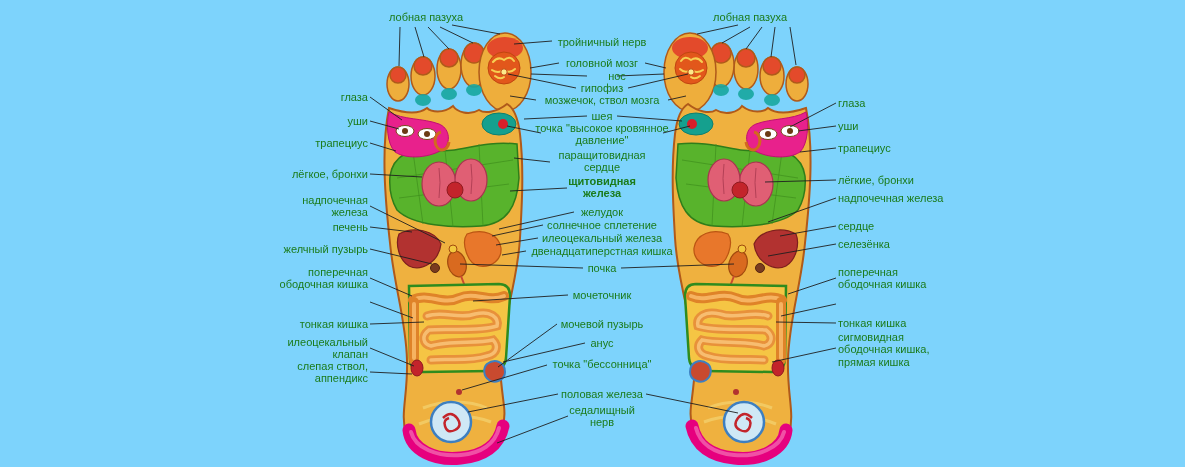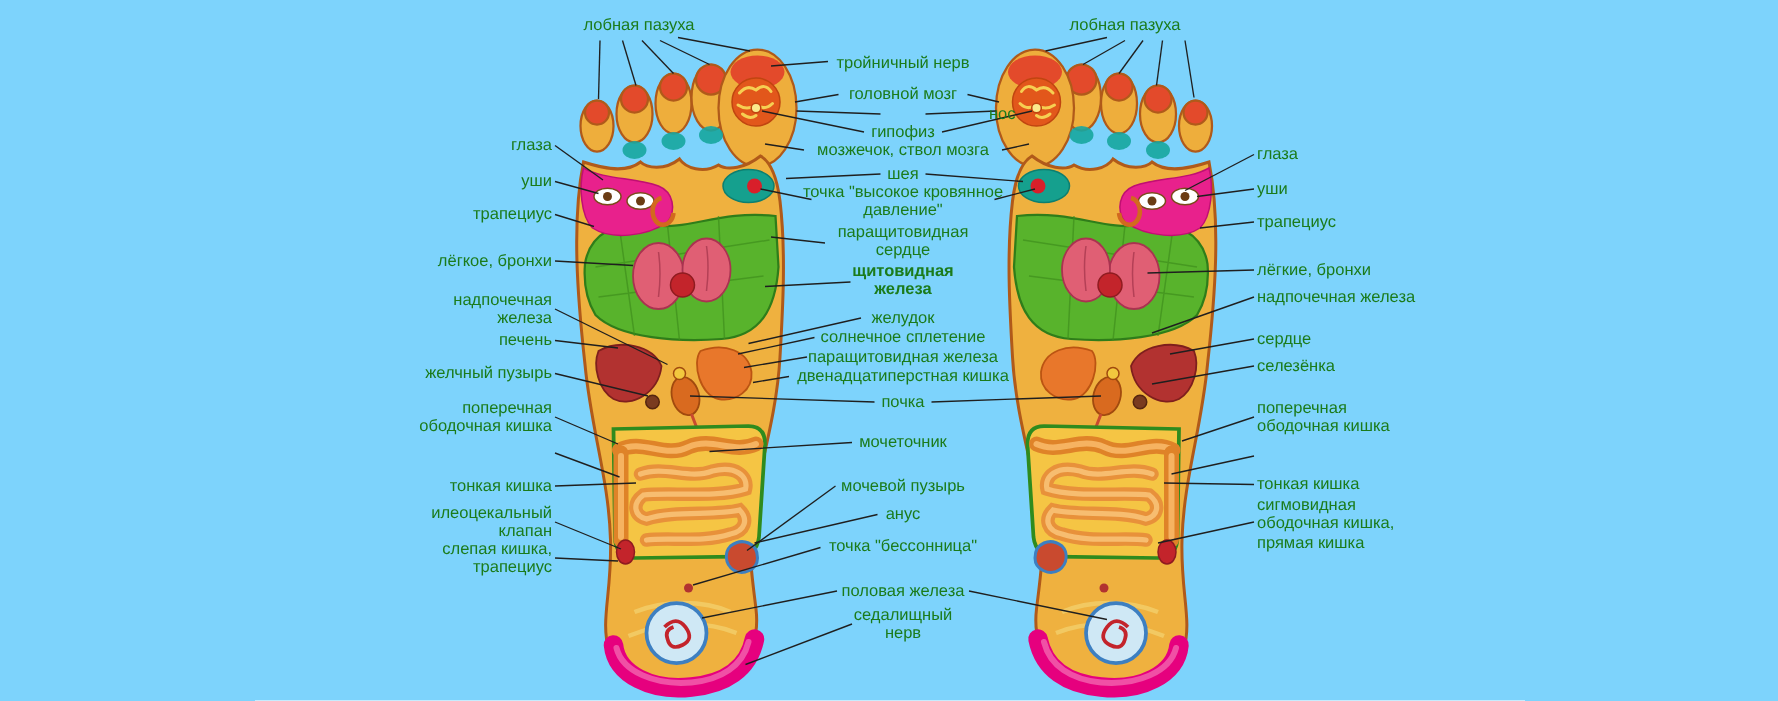--- a/index.html
+++ b/index.html
@@ -193,34 +193,34 @@
   <div class="lbl r" style="right:817px; top:91px;  max-width:100px;">глаза</div>
   <div class="lbl r" style="right:817px; top:115px; max-width:100px;">уши</div>
   <div class="lbl r" style="right:817px; top:137px; max-width:100px;">трапециус</div>
   <div class="lbl r" style="right:817px; top:168px; max-width:100px;">лёгкое, бронхи</div>
   <div class="lbl r" style="right:817px; top:194px; max-width:100px;">надпочечная железа</div>
   <div class="lbl r" style="right:817px; top:221px; max-width:100px;">печень</div>
   <div class="lbl r" style="right:817px; top:243px; max-width:100px;">желчный пузырь</div>
   <div class="lbl r" style="right:817px; top:266px; max-width:100px;">поперечная ободочная кишка</div>
   <div class="lbl r" style="right:817px; top:318px; max-width:100px;">тонкая кишка</div>
   <div class="lbl r" style="right:817px; top:336px; max-width:100px;">илеоцекальный клапан</div>
-  <div class="lbl r" style="right:817px; top:360px; max-width:100px;">слепая кишка, трапециус</div>
+  <div class="lbl r" style="right:817px; top:360px; max-width:100px;">слепая ствол, аппендикс</div>
 
   <div class="lbl c" style="left:527px; top:36px;  width:150px;">тройничный нерв</div>
   <div class="lbl c" style="left:527px; top:57px;  width:150px;">головной мозг</div>
-  <div class="lbl c" style="left:527px; top:70px;  width:150px;text-align:right;">нос</div>
+  <div class="lbl c" style="left:542px; top:70px;  width:150px;">нос</div>
   <div class="lbl c" style="left:527px; top:82px;  width:150px;">гипофиз</div>
   <div class="lbl c" style="left:522px; top:94px;  width:160px;">мозжечок, ствол мозга</div>
   <div class="lbl c" style="left:527px; top:110px; width:150px;">шея</div>
   <div class="lbl c" style="left:532px; top:122px; width:140px;">точка "высокое кровянное давление"</div>
   <div class="lbl c" style="left:552px; top:149px; width:100px;">паращитовидная сердце</div>
   <div class="lbl c" style="left:562px; top:175px; width:80px;font-weight:bold;">щитовидная железа</div>
   <div class="lbl c" style="left:527px; top:206px; width:150px;">желудок</div>
   <div class="lbl c" style="left:527px; top:219px; width:150px;">солнечное сплетение</div>
-  <div class="lbl c" style="left:527px; top:232px; width:150px;">паращитовидная железа</div>
+  <div class="lbl c" style="left:527px; top:232px; width:150px;">илеоцекальный железа</div>
   <div class="lbl c" style="left:522px; top:245px; width:160px;">двенадцатиперстная кишка</div>
   <div class="lbl c" style="left:527px; top:262px; width:150px;">почка</div>
   <div class="lbl c" style="left:527px; top:289px; width:150px;">мочеточник</div>
   <div class="lbl c" style="left:527px; top:318px; width:150px;">мочевой пузырь</div>
   <div class="lbl c" style="left:527px; top:337px; width:150px;">анус</div>
   <div class="lbl c" style="left:527px; top:358px; width:150px;">точка "бессонница"</div>
   <div class="lbl c" style="left:527px; top:388px; width:150px;">половая железа</div>
   <div class="lbl c" style="left:567px; top:404px; width:70px;">седалищный нерв</div>
 
   <div class="lbl l" style="left:838px; top:97px;  max-width:120px;">глаза</div>

